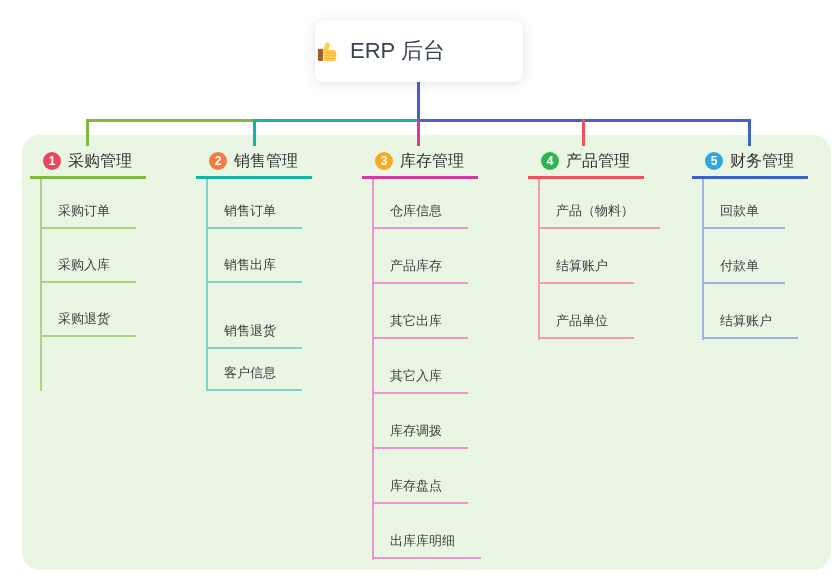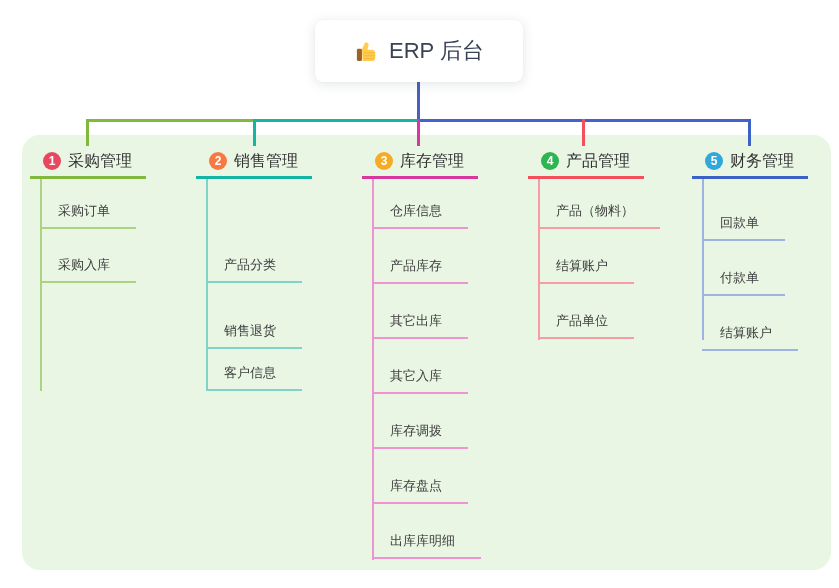--- a/index.html
+++ b/index.html
@@ -8,21 +8,21 @@
   .canvas { position:relative; width:839px; height:588px; background:#ffffff; }
 
   
   .board { position:absolute; left:22px; top:135px; width:809px; height:435px;
            background:#e9f6e4; border-radius:18px; }
 
   
   .root-card { position:absolute; left:315px; top:20px; width:208px; height:62px;
                background:#ffffff; border-radius:8px;
                box-shadow:0 2px 12px rgba(60,70,90,0.14), 0 0 1px rgba(0,0,0,0.08);
-               display:flex; align-items:center; justify-content:center; gap:9px;
+               display:flex; align-items:center; gap:9px;
                font-size:22px; color:#3a4354; font-weight:500; }
   .root-card svg { display:block; }
 
   
   .hline, .vline { position:absolute; }
   .hline { height:3px; }
   .vline { width:3px; }
   .root-drop   { left:417px; top:82px;  height:40px; background:#4a5fc1; }
   .bus-green   { left:86px;  top:119px; width:168px; background:#80b93e; }
   .bus-teal    { left:254px; top:119px; width:164px; background:#15b5a3; }
@@ -60,21 +60,21 @@
   .tr5 { left:702px; height:161px; background:#9fb3e3; }
 
   
   .child { position:absolute; height:32px; display:flex; align-items:flex-end;
            padding:0 26px 7px 18px; font-size:13px; color:#3d3d3d;
            border-bottom:2px solid #000; white-space:nowrap; }
   .c-1 { border-bottom-color:#abd386; left:40px;font-family:Liberation Mono, monospace;  }
   .c-2 { border-bottom-color:#7fd3c8; left:206px; }
   .c-3 { border-bottom-color:#ef94d1; left:372px; }
   .c-4 { border-bottom-color:#f79ca4; left:538px; }
-  .c-5 { border-bottom-color:#9fb3e3; left:702px;margin-top:12px; }
+  .c-5 { border-bottom-color:#9fb3e3; left:702px; }
 </style>
 </head>
 <body>
 
 <div class="canvas">
 
   <div class="board"></div>
 
   <div class="vline root-drop"></div>
   <div class="hline bus-green"></div>
@@ -101,28 +101,34 @@
     <span class="badge">1</span>
     <span>采购管理</span>
   </div>
   <div class="trunk tr1"></div>
   <div class="child c-1" style="top:197px">
       <span>采购订单</span>
     </div>
   <div class="child c-1" style="top:251px">
       <span>采购入库</span>
     </div>
+  <div class="child c-1" style="top:305px">
+      <span>采购退货</span>
+    </div>
 
   <div class="branch bn2">
     <span class="badge">2</span>
     <span>销售管理</span>
   </div>
   <div class="trunk tr2"></div>
+  <div class="child c-2" style="top:197px">
+      <span>销售订单</span>
+    </div>
   <div class="child c-2" style="top:251px">
-      <span>产品分类</span>
+      <span>销售出库</span>
     </div>
   <div class="child c-2" style="top:317px">
       <span>销售退货</span>
     </div>
   <div class="child c-2" style="top:359px">
       <span>客户信息</span>
     </div>
 
   <div class="branch bn3">
     <span class="badge">3</span>

